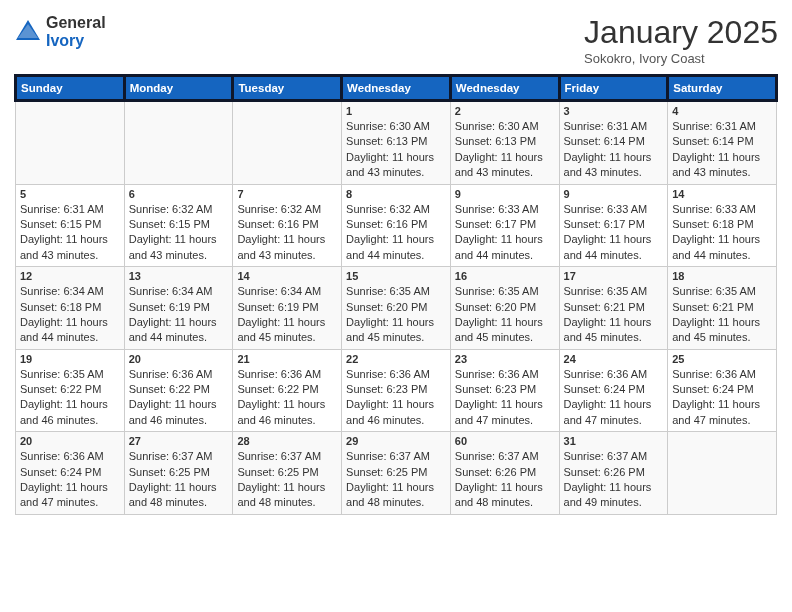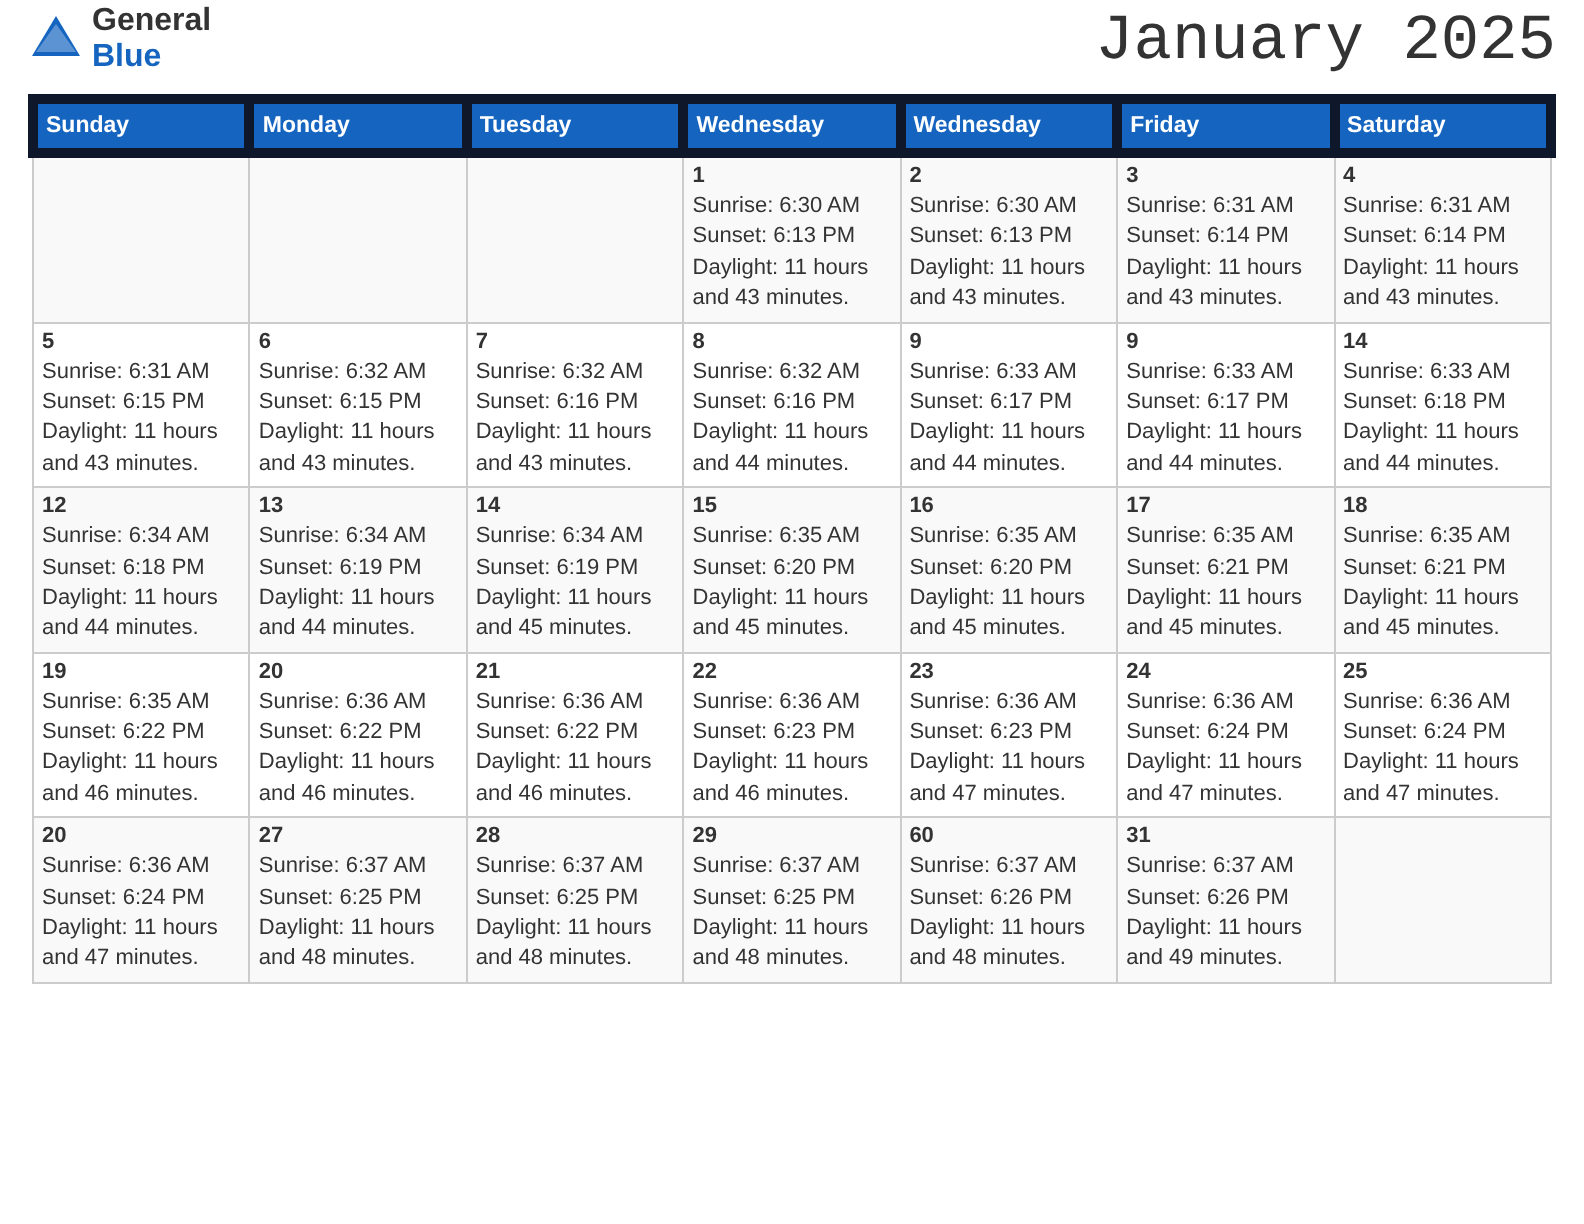--- a/index.html
+++ b/index.html
@@ -7,21 +7,21 @@
       font-family: Arial, sans-serif;
       background: #fff;
       width: 792px;
       height: 612px;
       overflow: hidden;
     }
     .page {
       width: 792px;
       height: 612px;
       background: #fff;
-      padding: 2px 14px;
+      padding: 14px 14px;
     }
     .header {
       display: flex;
       justify-content: space-between;
       align-items: flex-start;
       margin-bottom: 8px;
     }
     .logo {
       display: flex;
       align-items: center;
@@ -41,21 +41,20 @@
       font-size: 16px;
       font-weight: bold;
       color: #1565c0;
     }
     .logo-icon {
       width: 28px;
       height: 28px;
     }
     .title-block {
       text-align: left;
-      font-family: Liberation Mono, monospace;
     }
     .month-title {
       font-size: 32px;
       font-weight: normal;
       color: #333;
     }
     .subtitle {
       font-size: 13px;
       color: #555;
     }
@@ -64,21 +63,21 @@
       border-collapse: collapse;
       table-layout: fixed;
     }
     thead tr th {
       background: #1565c0;
       color: #fff;
       font-size: 11.5px;
       font-weight: bold;
       padding: 5px 4px;
       text-align: left;
-      border: 5px solid #0f172a;
+      border: 3px solid #0f172a;
     }
     tbody tr td {
       vertical-align: top;
       border: 1px solid #ccc;
       padding: 3px 4px;
       font-size: 9px;
       color: #333;
       height: 82px;
       width: 113px;
       background: #fff;
@@ -107,25 +106,26 @@
 
 <div class="page">
   <div class="header">
     <div class="logo">
       <svg class="logo-icon" viewBox="0 0 28 28">
         <polygon points="14,2 26,22 2,22" fill="#1565c0"></polygon>
         <polygon points="14,6 24,20 4,20" fill="white" opacity="0.3"></polygon>
       </svg>
       <div class="logo-text">
         <span class="logo-general">General</span>
-        <span class="logo-blue">Blue</span>
+        <span class="logo-blue">Ivory</span>
       </div>
     </div>
     <div class="title-block">
       <div class="month-title">January 2025</div>
+      <div class="subtitle">Sokokro, Ivory Coast</div>
     </div>
   </div>
 
   <table>
     <thead>
       <tr id="header-row">
           <th>Sunday</th>
           <th>Monday</th>
           <th>Tuesday</th>
           <th>Wednesday</th>

